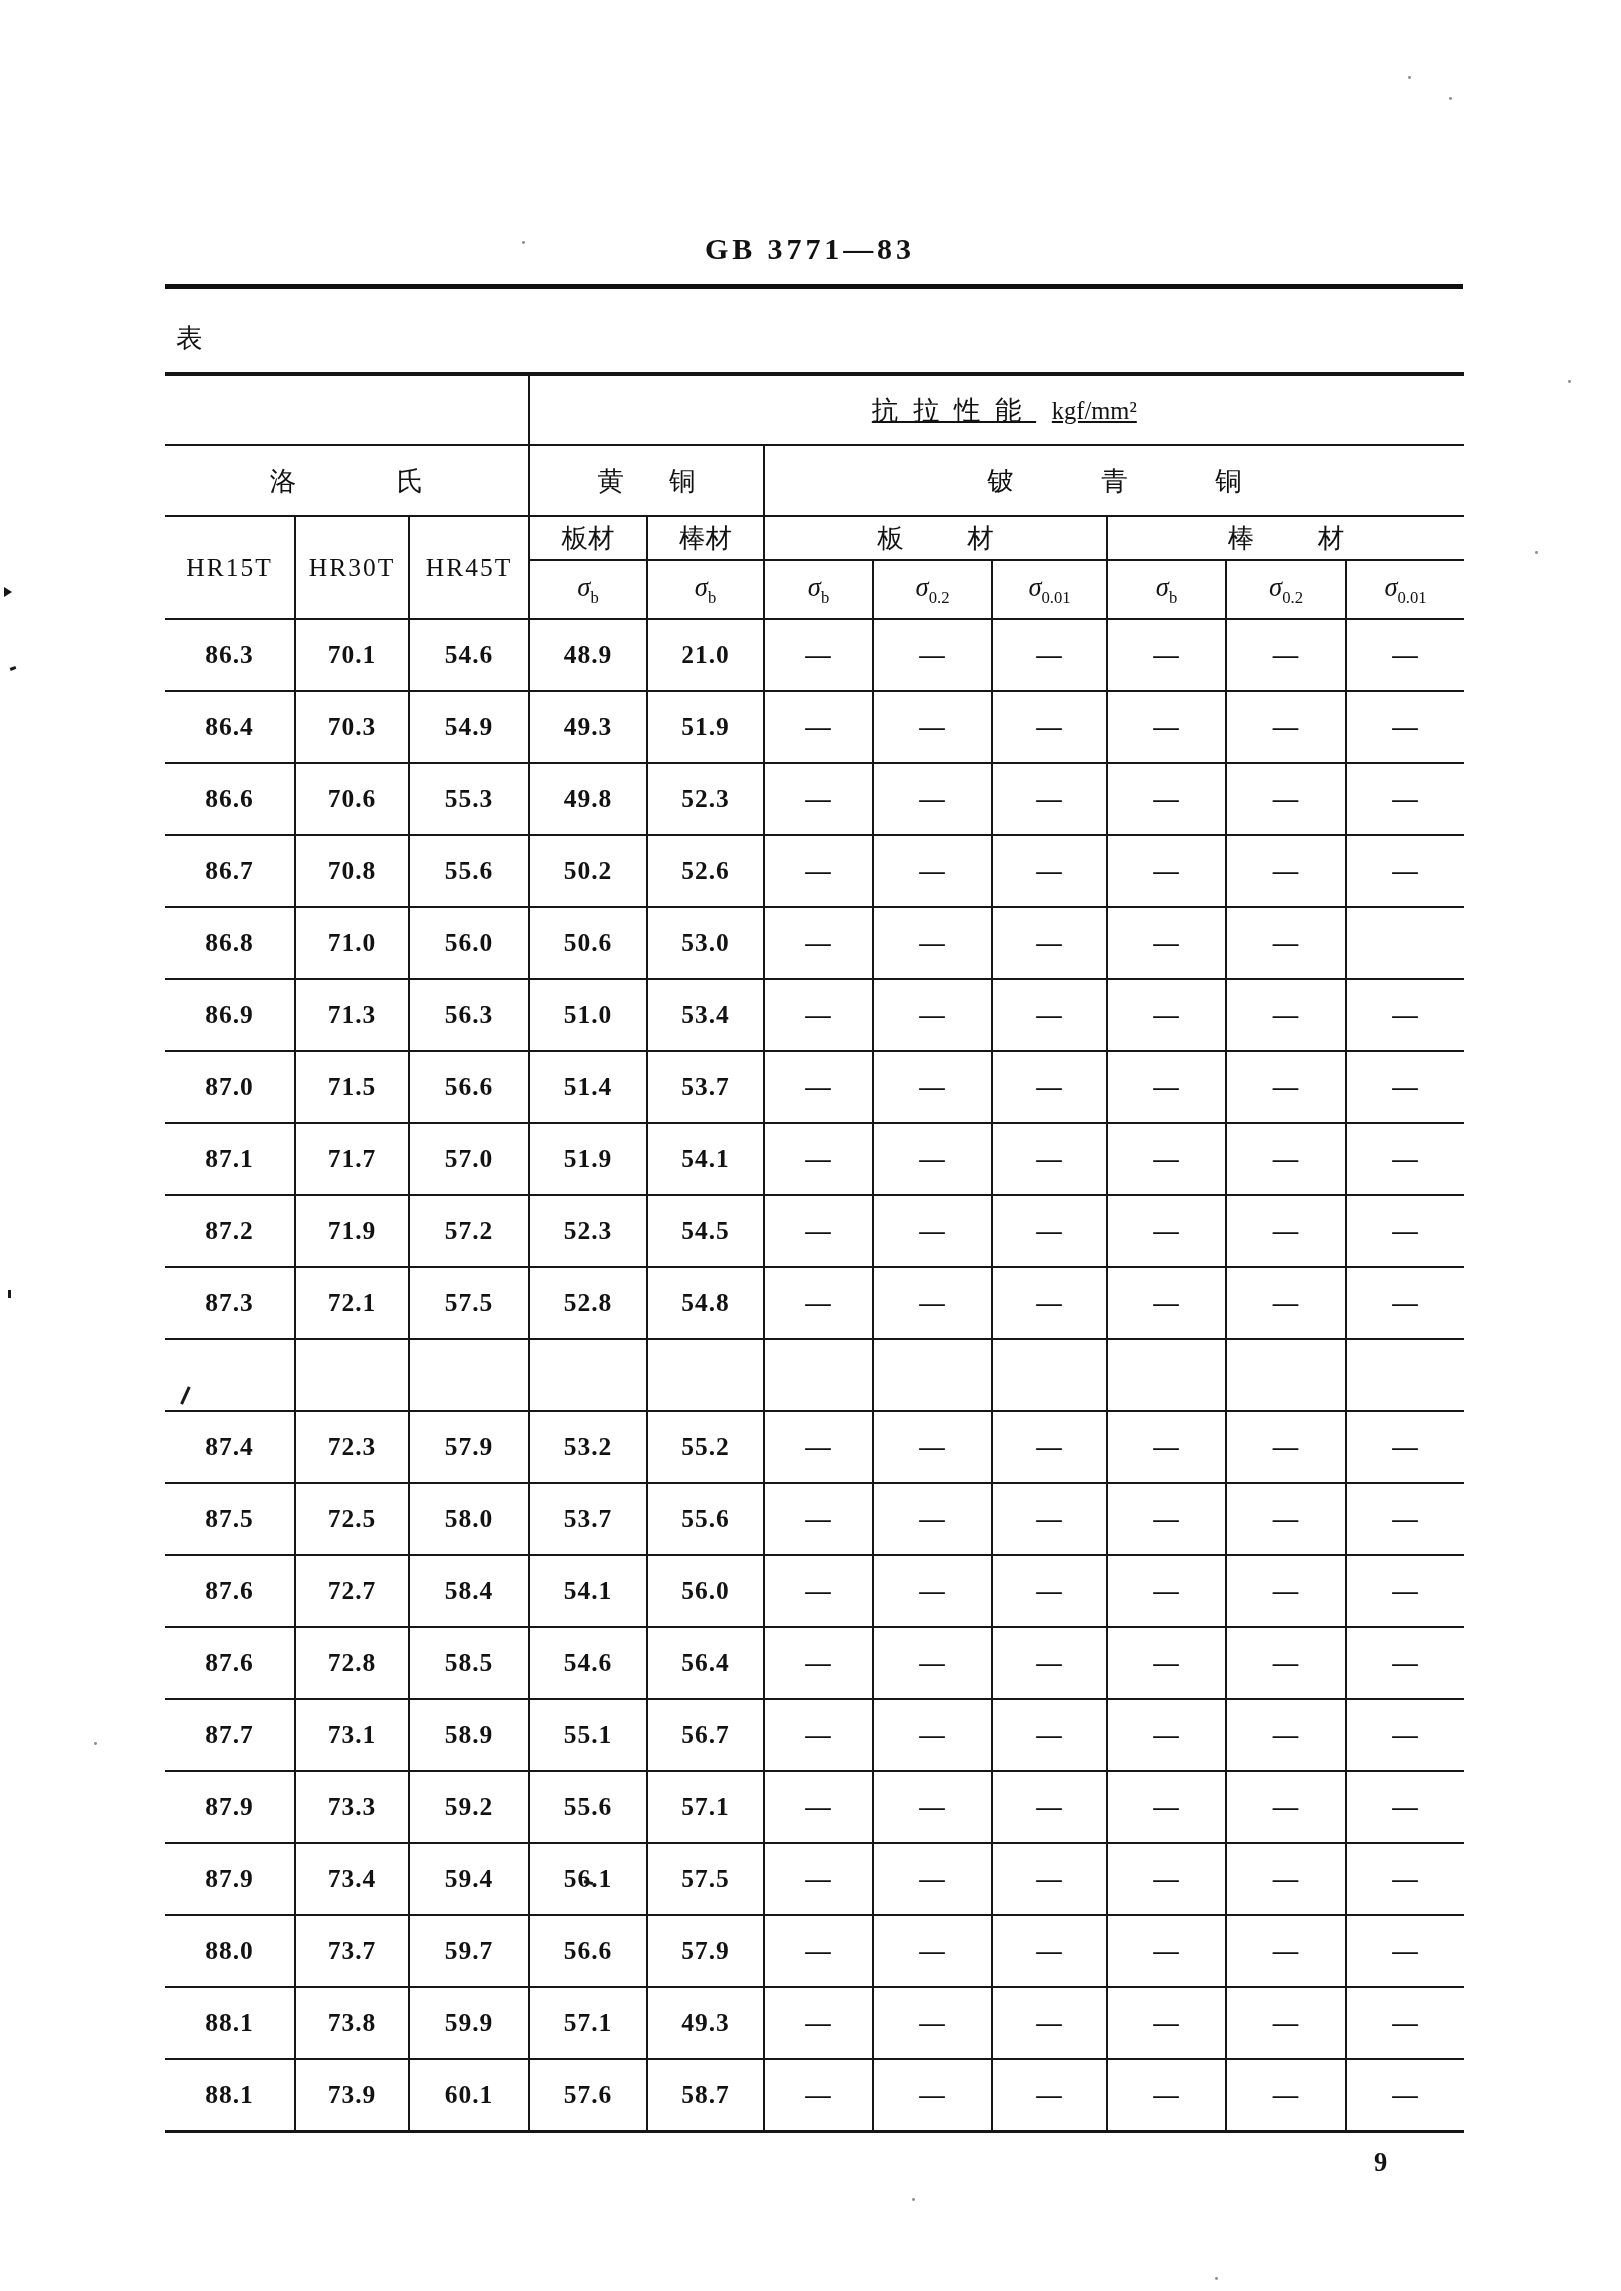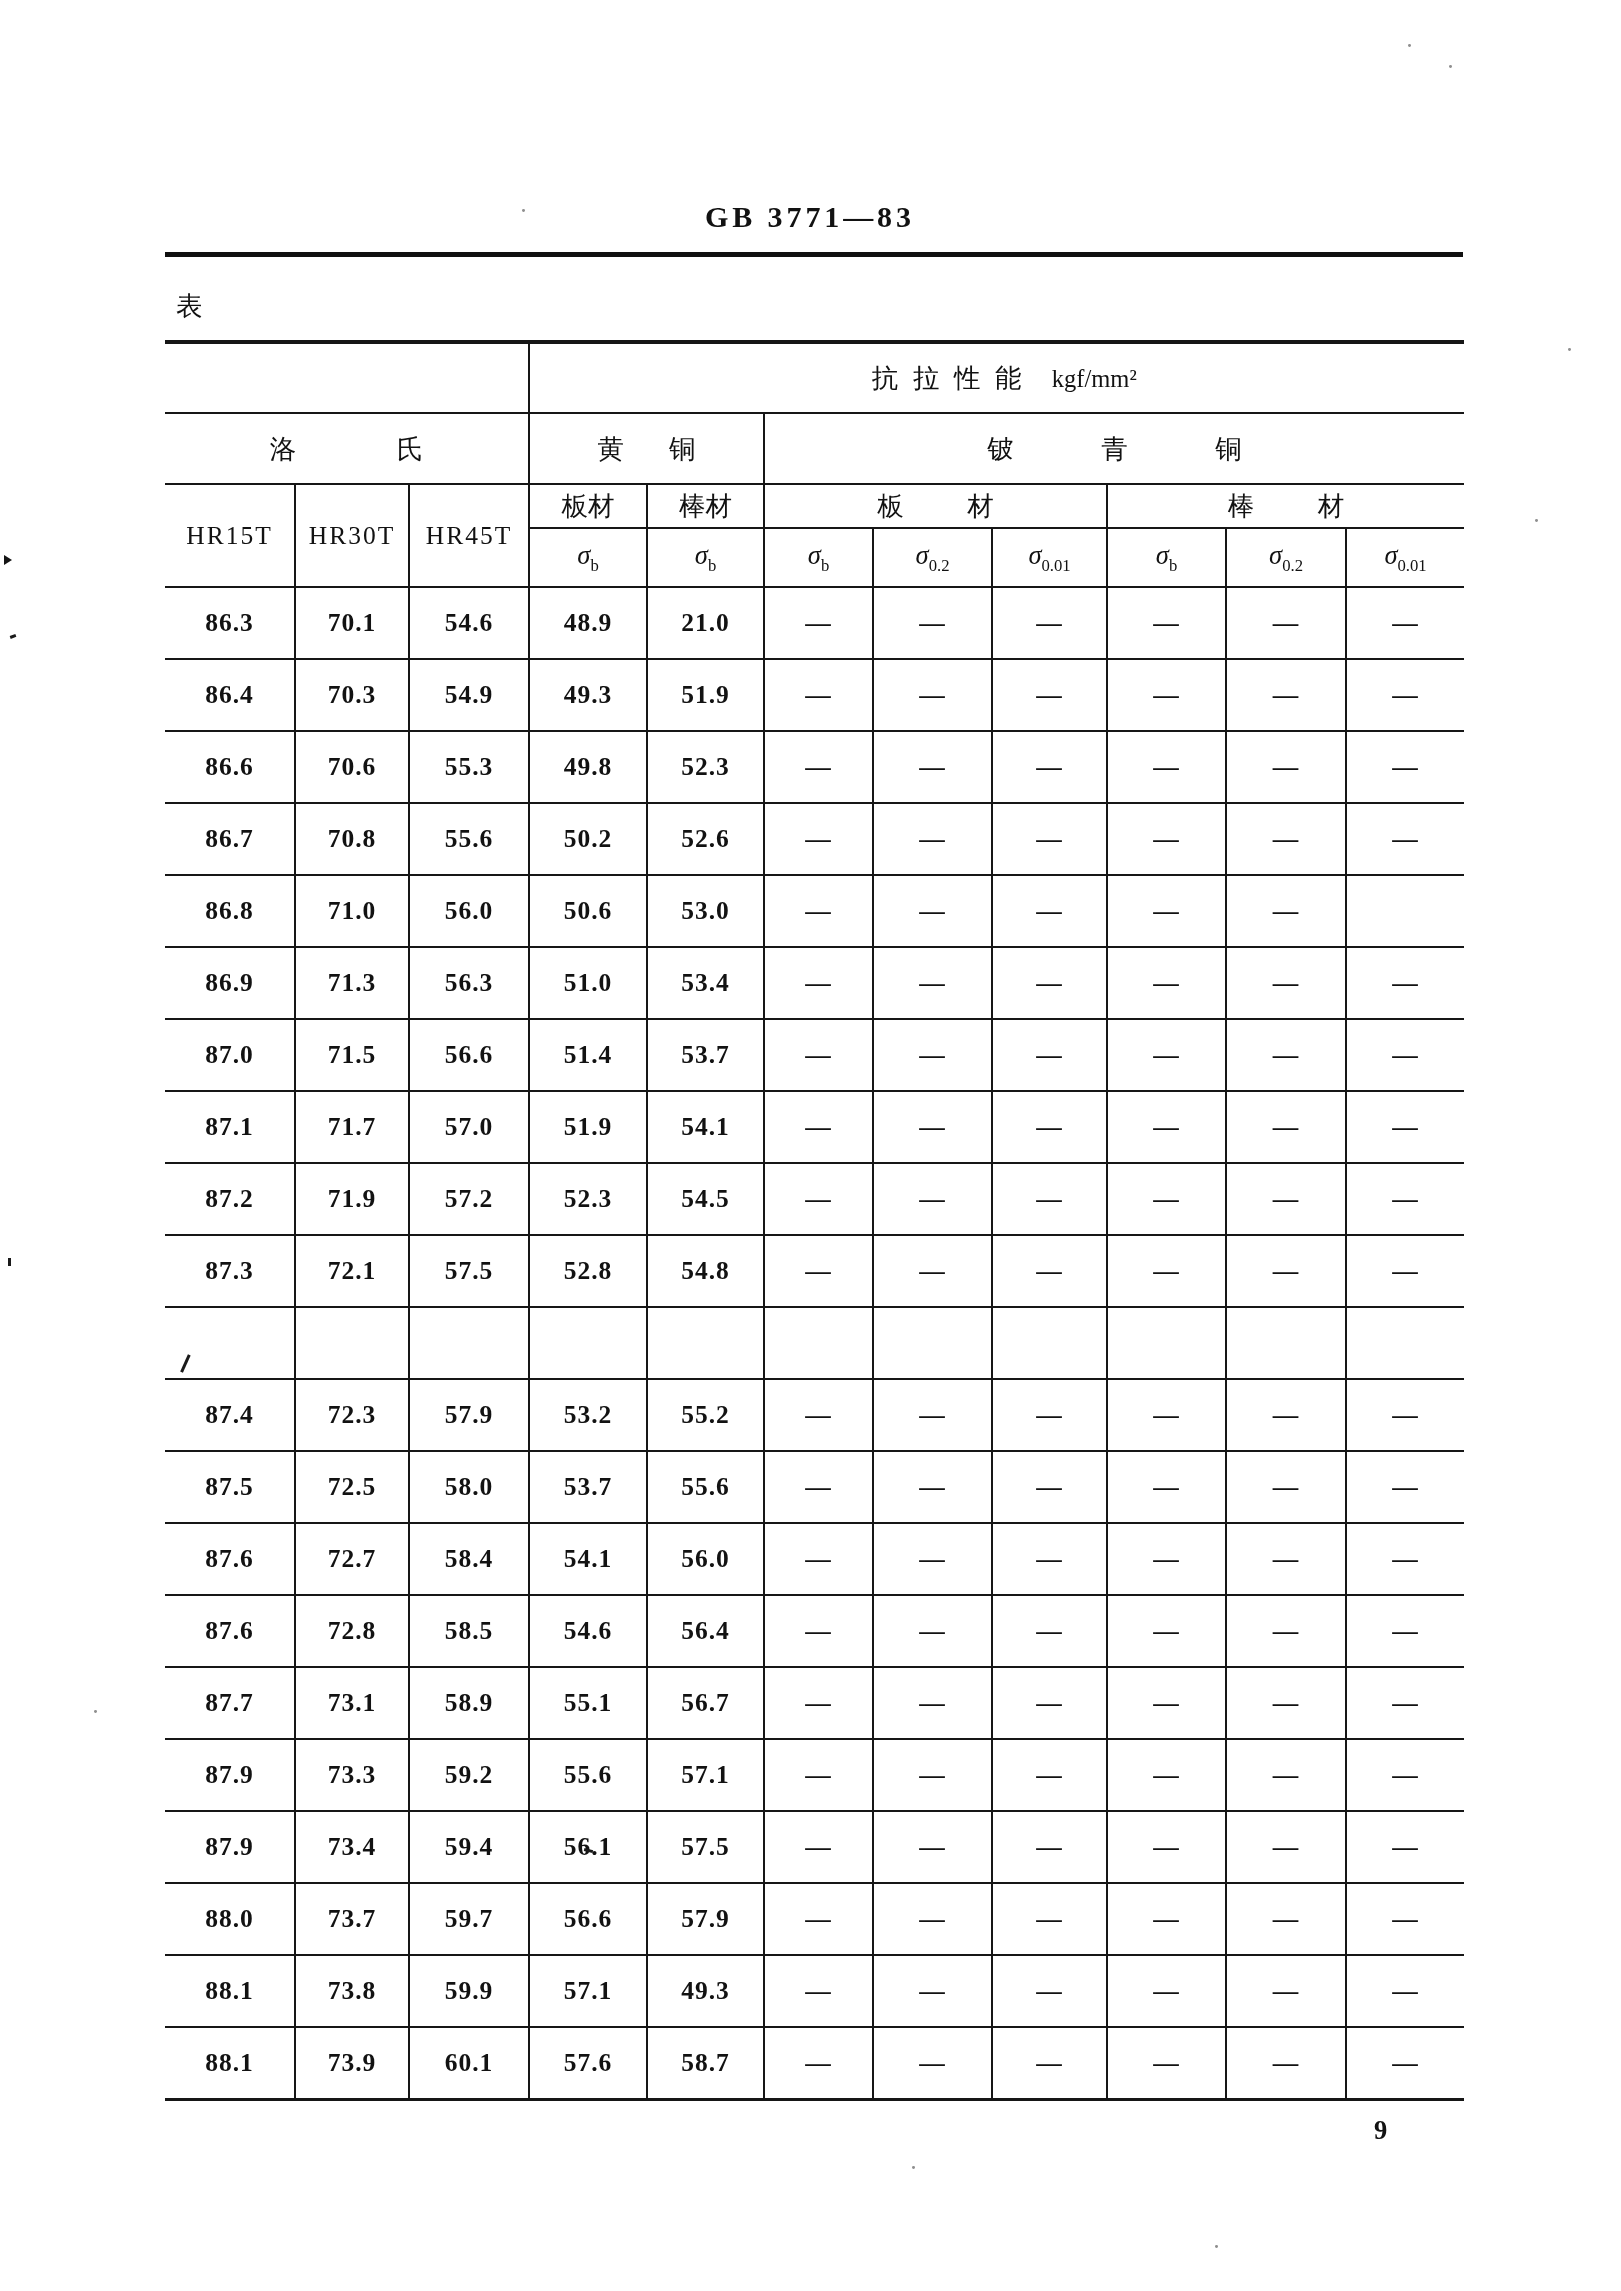--- a/index.html
+++ b/index.html
@@ -4,21 +4,21 @@
 <style>
   html,body{margin:0;padding:0;}
   body{
     width:1621px;height:2292px;
     background:#ffffff;
     font-family:"Liberation Serif","DejaVu Serif",serif;
     color:#121212;
     position:relative;
     overflow:hidden;
   }
-  .page{position:absolute;inset:0;}
+  .page{position:absolute;inset:0;margin-top:32px;}
 
   .doc-code{
     position:absolute;top:200px;left:810px;
     transform:translateX(-50%);
     font-size:30px;font-weight:bold;letter-spacing:3.9px;
     white-space:nowrap;
   }
   .top-rule{
     position:absolute;left:165px;top:252px;width:1298px;height:4.9px;
     background:#101010;
@@ -38,21 +38,21 @@
     border-top-width:2.9px;border-bottom-width:2.9px;
     text-align:center;vertical-align:middle;
     padding:0;font-size:25.5px;overflow:hidden;
     white-space:nowrap;
   }
   table.conv tr td:first-child{border-left:none;}
   table.conv tr td:last-child{border-right:none;}
   table.conv thead tr:first-child td{border-top-width:4.9px;}
   table.conv tbody tr:last-child td{border-bottom-width:3.9px;}
 
-  tr.rA{height:71px;}
+  tr.rA{height:71px;text-decoration:underline;}
   tr.rB{height:71px;}
   tr.rC{height:44px;}
   tr.rD{height:59px;}
   tbody.rows tr{height:72px;font-family:Liberation Serif, serif;}
 
   .cjk{font-size:26.5px;}
   .ls-kj{letter-spacing:0.55em;padding-left:0.55em;}
   .ls-luo{letter-spacing:3.8em;padding-left:3.8em;}
   .ls-huang{letter-spacing:1.7em;padding-left:1.7em;}
   .ls-pi{letter-spacing:3.3em;padding-left:3.3em;}

